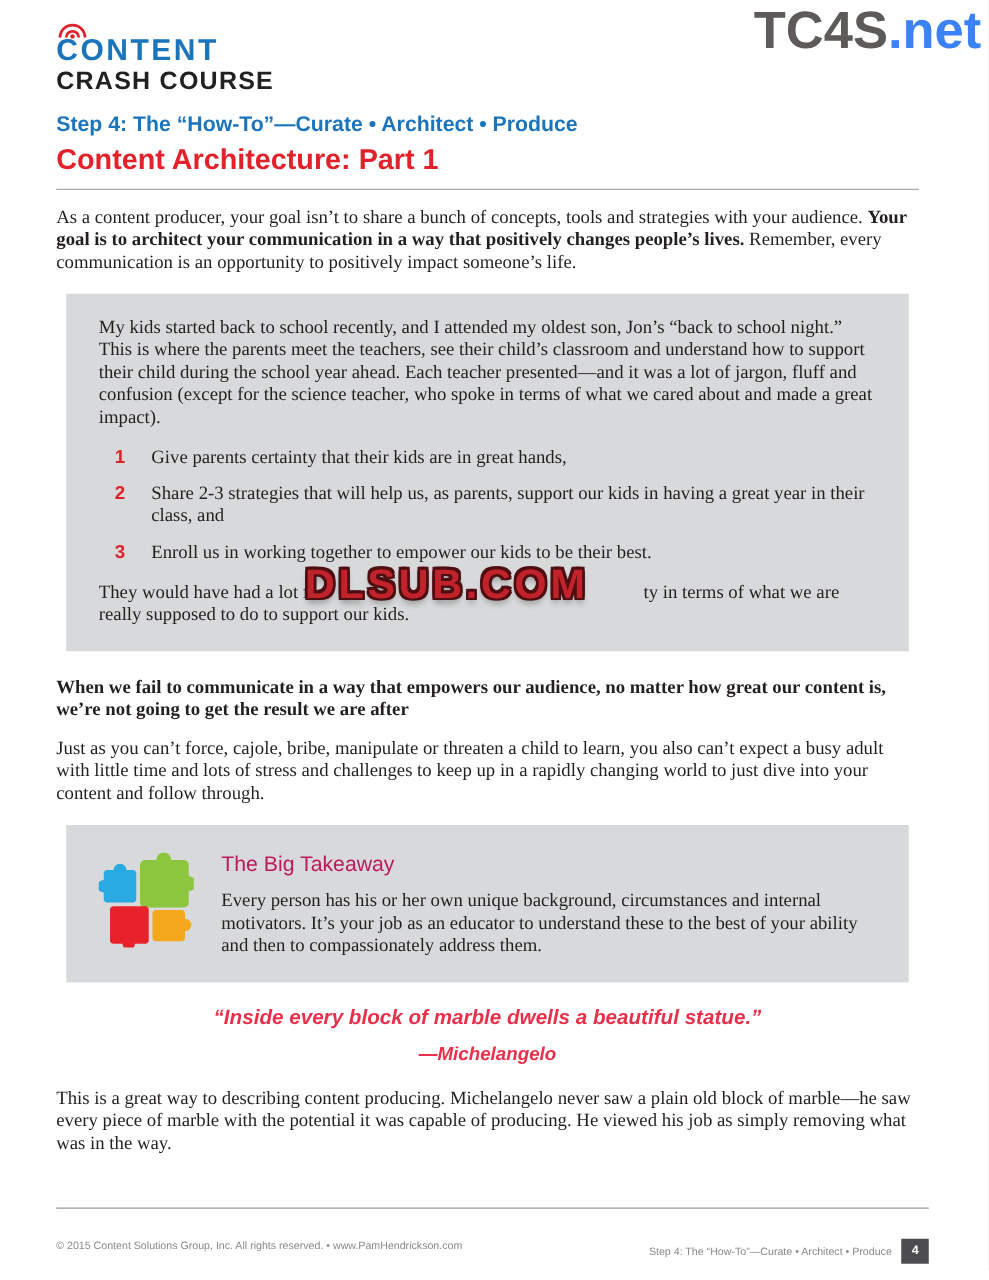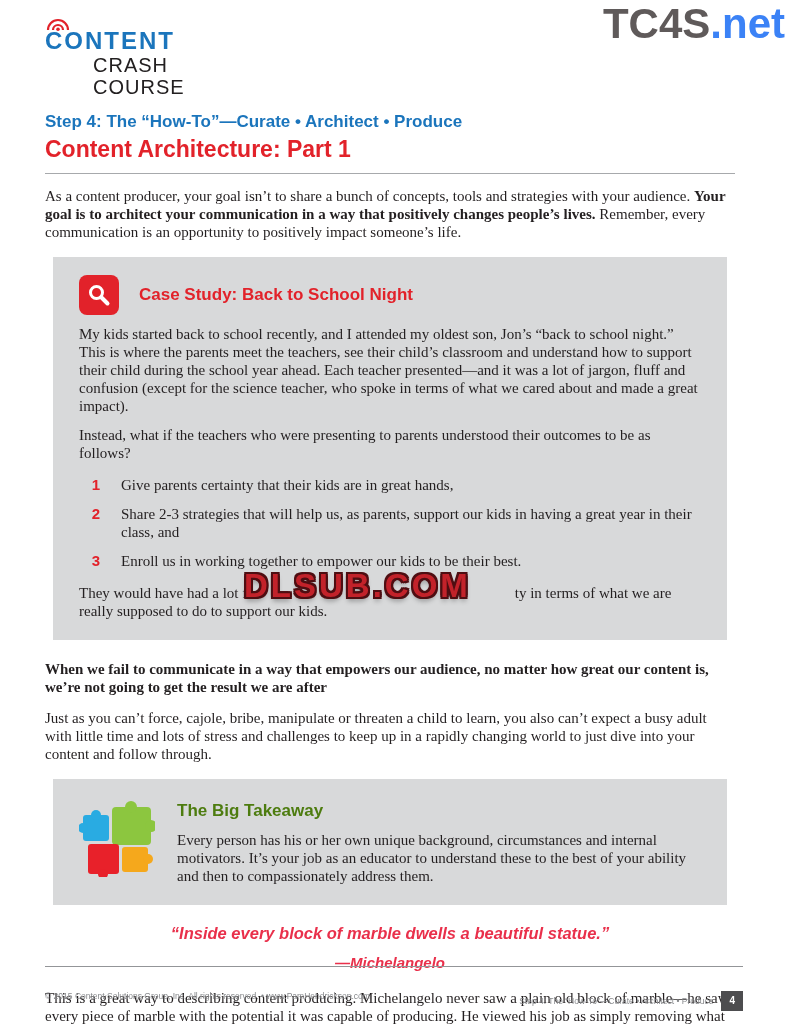--- a/index.html
+++ b/index.html
@@ -12,22 +12,22 @@
   .content { padding:16px 56px 0 45px; }
 
   
   .logo { position:relative; margin-top:12px; width:190px; }
   .logo-arcs { position:absolute; top:-12px; left:0; }
   .logo-line1 {
     font-family:"Liberation Sans", sans-serif; font-weight:bold;
     font-size:24px; letter-spacing:2px; color:#1b75bc; line-height:26px;
   }
   .logo-line2 {
-    font-family:"Liberation Sans", sans-serif; font-weight:normal;
-    font-size:20px; letter-spacing:1px; color:#232021; line-height:22px;margin-left:48px;
+    font-family:"Liberation Sans", sans-serif; font-weight:bold;
+    font-size:20px; letter-spacing:1px; color:#232021; line-height:22px;
   }
 
   
   .wm { font-family:"Liberation Sans", sans-serif; font-weight:bold; white-space:nowrap; pointer-events:none; }
   .wm-top { position:absolute; top:0px; right:6px; font-size:42px; letter-spacing:0px; }
   .wm-top .g { color:#5f5a5a; }
   .wm-top .r { color:#3b82f6; }
   .wm-outline {
     color:#c2222a;
     text-shadow:
@@ -83,22 +83,22 @@
   .cs-text { font-size:15px; line-height:18px; }
 
   .p3 { position:relative; margin-top:14px; font-size:15px; line-height:18px; }
   .p3-gap { display:inline-block; width:250px; }
 
   
   .takeaway { display:flex; gap:18px; align-items:flex-start; }
   .puzzle-wrap { flex:0 0 80px; padding-top:4px; }
   .tk-body { flex:1; }
   .tk-title {
-    font-family:"Liberation Sans", sans-serif; font-weight:bold;
-    font-size:17px; color:#4d7c0f; margin:4px 0 10px 0;
+    font-family:"Liberation Sans", sans-serif; font-weight:normal;
+    font-size:17px; color:#be185d; margin:4px 0 10px 0;
   }
   .tk-text { font-size:15px; line-height:18px; }
 
   
   .quote-block { margin-top:18px; text-align:center; color:#e9304b;
     font-family:"Liberation Sans", sans-serif; font-style:italic; font-weight:bold; }
   .quote-line { font-size:16.5px; line-height:20px; }
   .quote-attr { margin-top:11px; font-size:15px; }
 
   
@@ -137,32 +137,22 @@
       <div class="logo-line2">CRASH COURSE</div>
     </div>
 
     <div class="step-heading">Step 4: The “How-To”—Curate • Architect • Produce</div>
     <div class="page-title">Content Architecture: Part 1</div>
     <hr class="divider">
 
     <p class="para"><span>As a content producer, your goal isn’t to share a bunch of concepts, tools and strategies with your audience. </span><b>Your goal is to architect your communication in a way that positively changes people’s lives.</b><span> Remember, every communication is an opportunity to positively impact someone’s life.</span></p>
 
     <div class="graybox">
-      <div class="box-head">
-        <span class="box-icon-red">
-          <svg width="26" height="26" viewBox="0 0 26 26">
-            <circle cx="10.5" cy="10.5" r="6" fill="none" stroke="#ffffff" stroke-width="3"></circle>
-            <line x1="15.5" y1="15.5" x2="21.5" y2="21.5" stroke="#ffffff" stroke-width="4" stroke-linecap="round"></line>
-          </svg>
-        </span>
-        <span class="box-title">Case Study: Back to School Night</span>
-      </div>
 
       <p class="para">My kids started back to school recently, and I attended my oldest son, Jon’s “back to school night.” This is where the parents meet the teachers, see their child’s classroom and understand how to support their child during the school year ahead. Each teacher presented—and it was a lot of jargon, fluff and confusion (except for the science teacher, who spoke in terms of what we cared about and made a great impact).</p>
-      <p class="para">Instead, what if the teachers who were presenting to parents understood their outcomes to be as follows?</p>
 
       <div class="cs-list">
         <div class="cs-item">
           <span class="cs-num">1</span>
           <span class="cs-text">Give parents certainty that their kids are in great hands,</span>
         </div>
         <div class="cs-item">
           <span class="cs-num">2</span>
           <span class="cs-text">Share 2-3 strategies that will help us, as parents, support our kids in having a great year in their class, and</span>
         </div>

